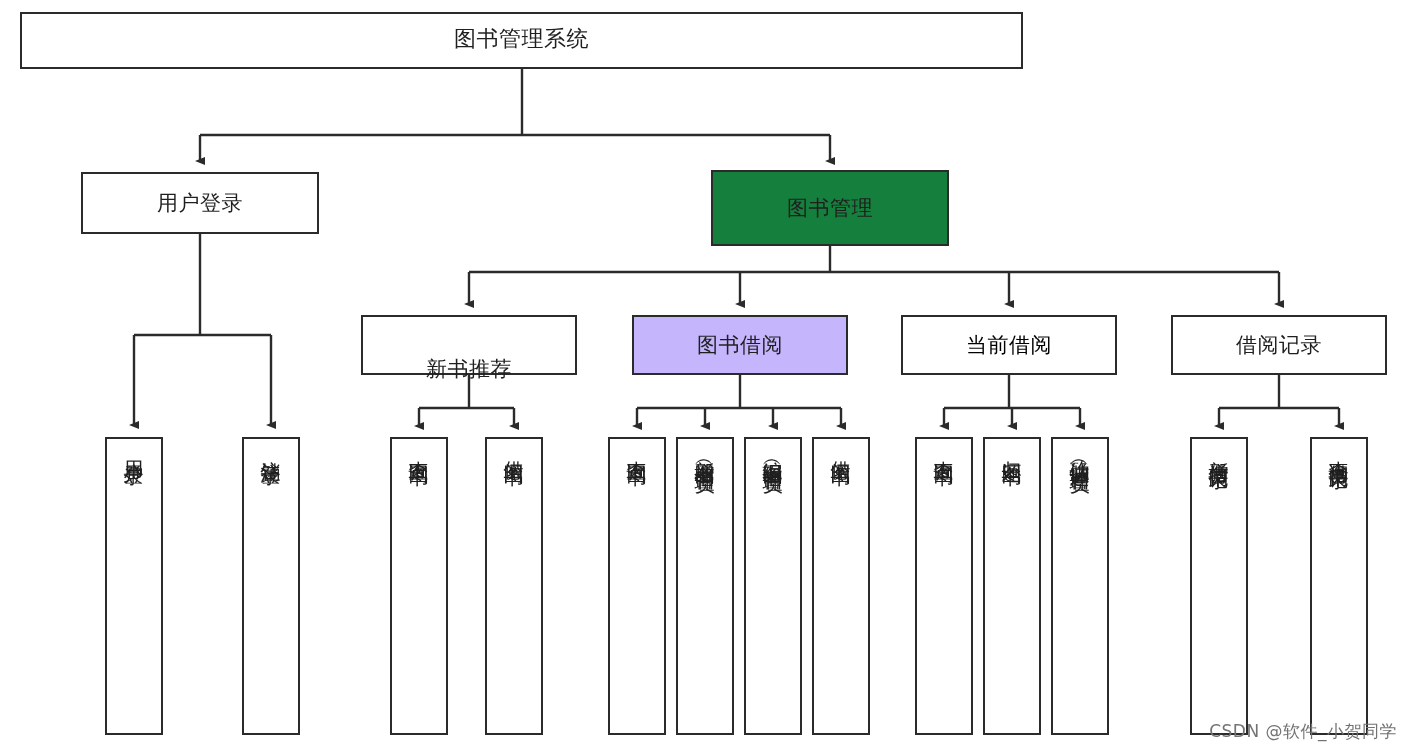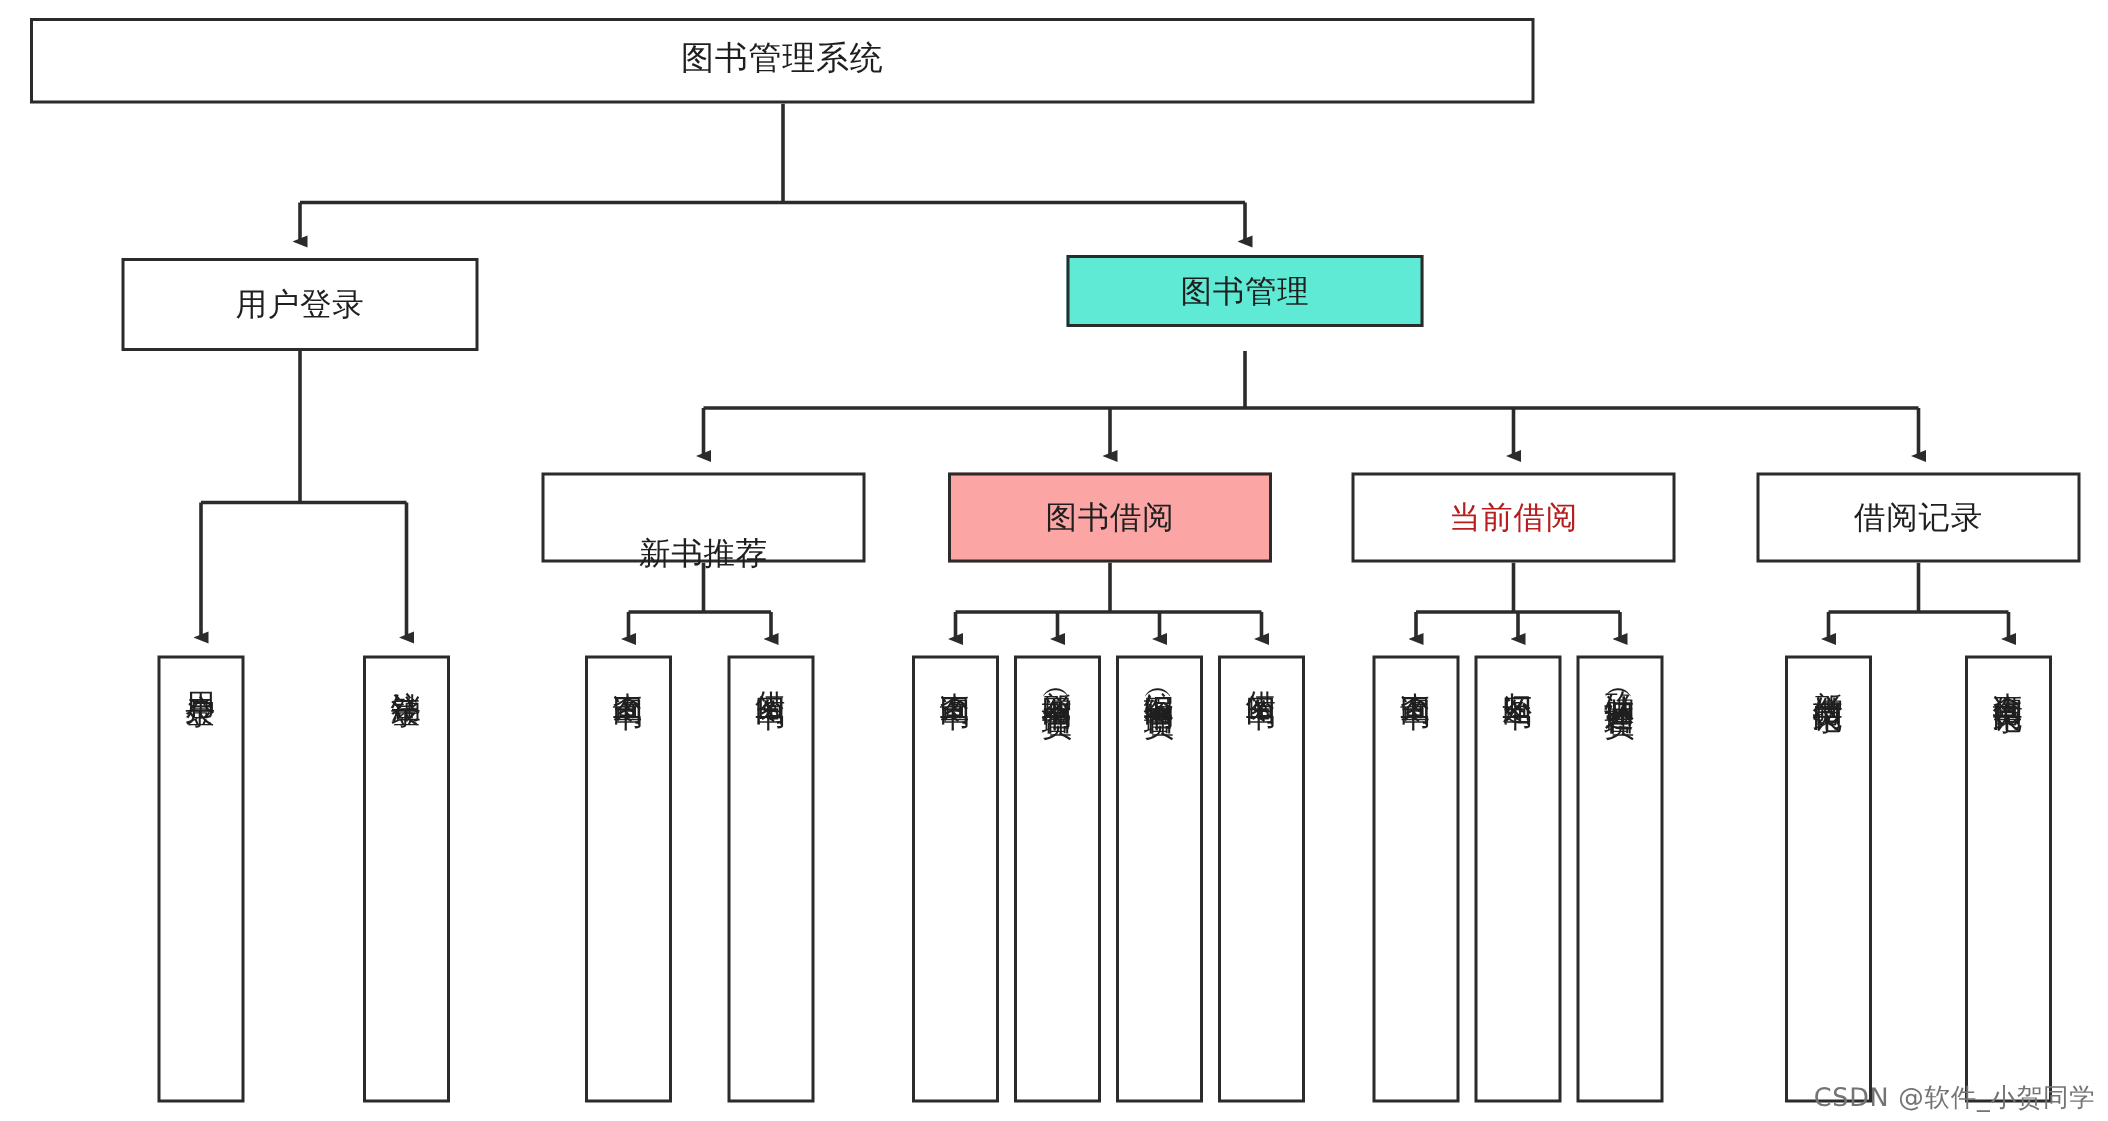--- a/index.html
+++ b/index.html
@@ -130,32 +130,32 @@
     </g>
   </svg>
 
   <div class="node horiz root" style="left: 20px; top: 12px; width: 1003px; height: 57px; border-color: rgb(43, 43, 43); background: rgb(255, 255, 255);">
     <span class="label" style="color: rgb(31, 31, 31); font-family: Liberation Mono, monospace;">图书管理系统</span>
   </div>
 
   <div class="node horiz" style="left: 81px; top: 172px; width: 238px; height: 62px; border-color: rgb(43, 43, 43); background: rgb(255, 255, 255);">
     <span class="label" style="color: rgb(31, 31, 31);">用户登录</span>
   </div>
-  <div class="node horiz" style="left: 711px; top: 170px; width: 238px; height: 48px; border-color: rgb(43, 43, 43); background: #5eead4;">
+  <div class="node horiz" style="left: 711px; top: 170px; width: 238px; height: 76px; border-color: rgb(43, 43, 43); background: #15803d;">
     <span class="label" style="color: rgb(31, 31, 31);">图书管理</span>
   </div>
 
   <div class="node horiz" style="left: 361px; top: 315px; width: 216px; height: 60px; border-color: rgb(43, 43, 43); background: rgb(255, 255, 255);">
     <span class="label" style="color: rgb(31, 31, 31); margin-top: 48px;">新书推荐</span>
   </div>
-  <div class="node horiz" style="left: 632px; top: 315px; width: 216px; height: 60px; border-color: rgb(43, 43, 43); background: #fca5a5;">
+  <div class="node horiz" style="left: 632px; top: 315px; width: 216px; height: 60px; border-color: rgb(43, 43, 43); background: #c4b5fd;">
     <span class="label" style="color: rgb(31, 31, 31);">图书借阅</span>
   </div>
   <div class="node horiz" style="left: 901px; top: 315px; width: 216px; height: 60px; border-color: rgb(43, 43, 43); background: rgb(255, 255, 255);">
-    <span class="label" style="color: #b91c1c; text-align: right;">当前借阅</span>
+    <span class="label" style="color: #000000; text-align: right;">当前借阅</span>
   </div>
   <div class="node horiz" style="left: 1171px; top: 315px; width: 216px; height: 60px; border-color: rgb(43, 43, 43); background: rgb(255, 255, 255);">
     <span class="label" style="color: rgb(31, 31, 31);">借阅记录</span>
   </div>
 
   <div class="node vert" style="left: 105px; top: 437px; width: 58px; height: 298px; border-color: rgb(43, 43, 43); background: rgb(255, 255, 255);">
     <span class="label" style="color: rgb(31, 31, 31);">用户登录</span>
   </div>
   <div class="node vert" style="left: 242px; top: 437px; width: 58px; height: 298px; border-color: rgb(43, 43, 43); background: rgb(255, 255, 255);">
     <span class="label" style="color: rgb(31, 31, 31);">注销登录</span>

